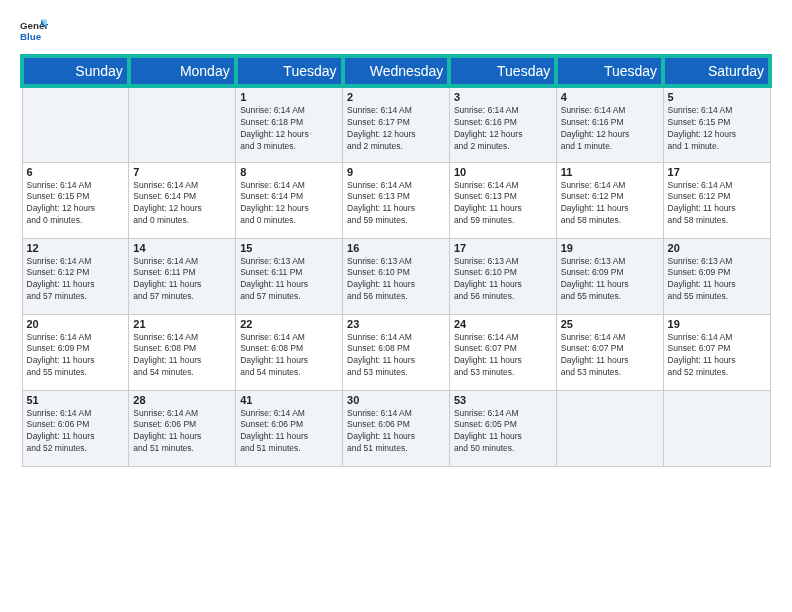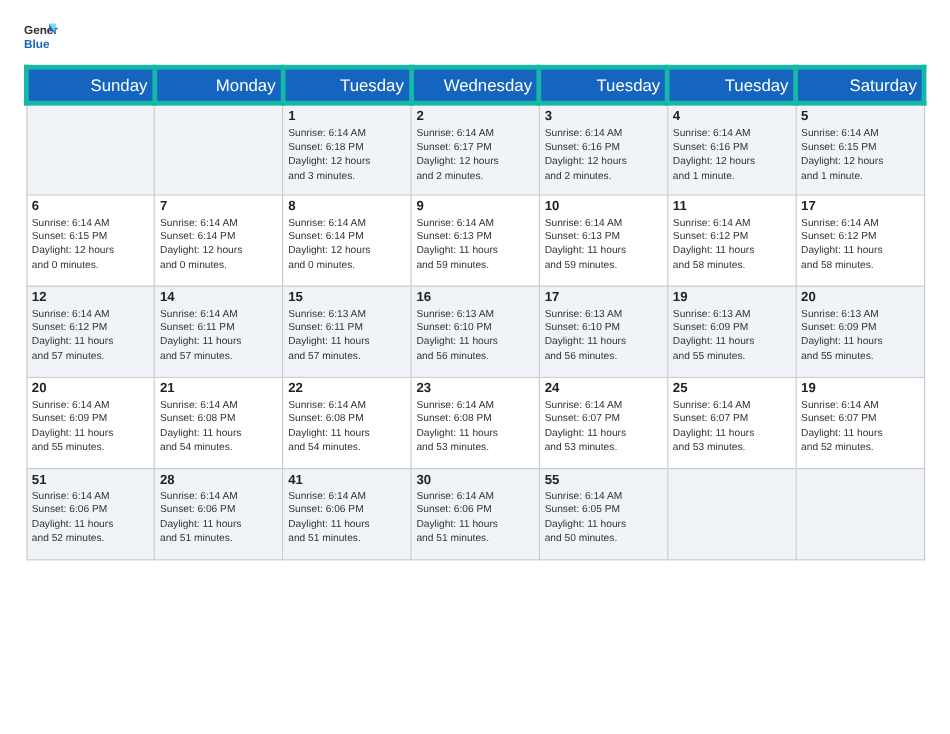--- a/index.html
+++ b/index.html
@@ -334,21 +334,21 @@
 and 51 minutes.</div>
           </td>
           <td>
             <div class="day-number">30</div>
             <div class="day-info" style="white-space: pre-line;">Sunrise: 6:14 AM
 Sunset: 6:06 PM
 Daylight: 11 hours
 and 51 minutes.</div>
           </td>
           <td>
-            <div class="day-number">55</div>
+            <div class="day-number">53</div>
             <div class="day-info" style="white-space: pre-line;">Sunrise: 6:14 AM
 Sunset: 6:05 PM
 Daylight: 11 hours
 and 50 minutes.</div>
           </td>
           <td class="empty-cell"></td>
           <td class="empty-cell"></td>
         </tr>
       </tbody>
   </table>

